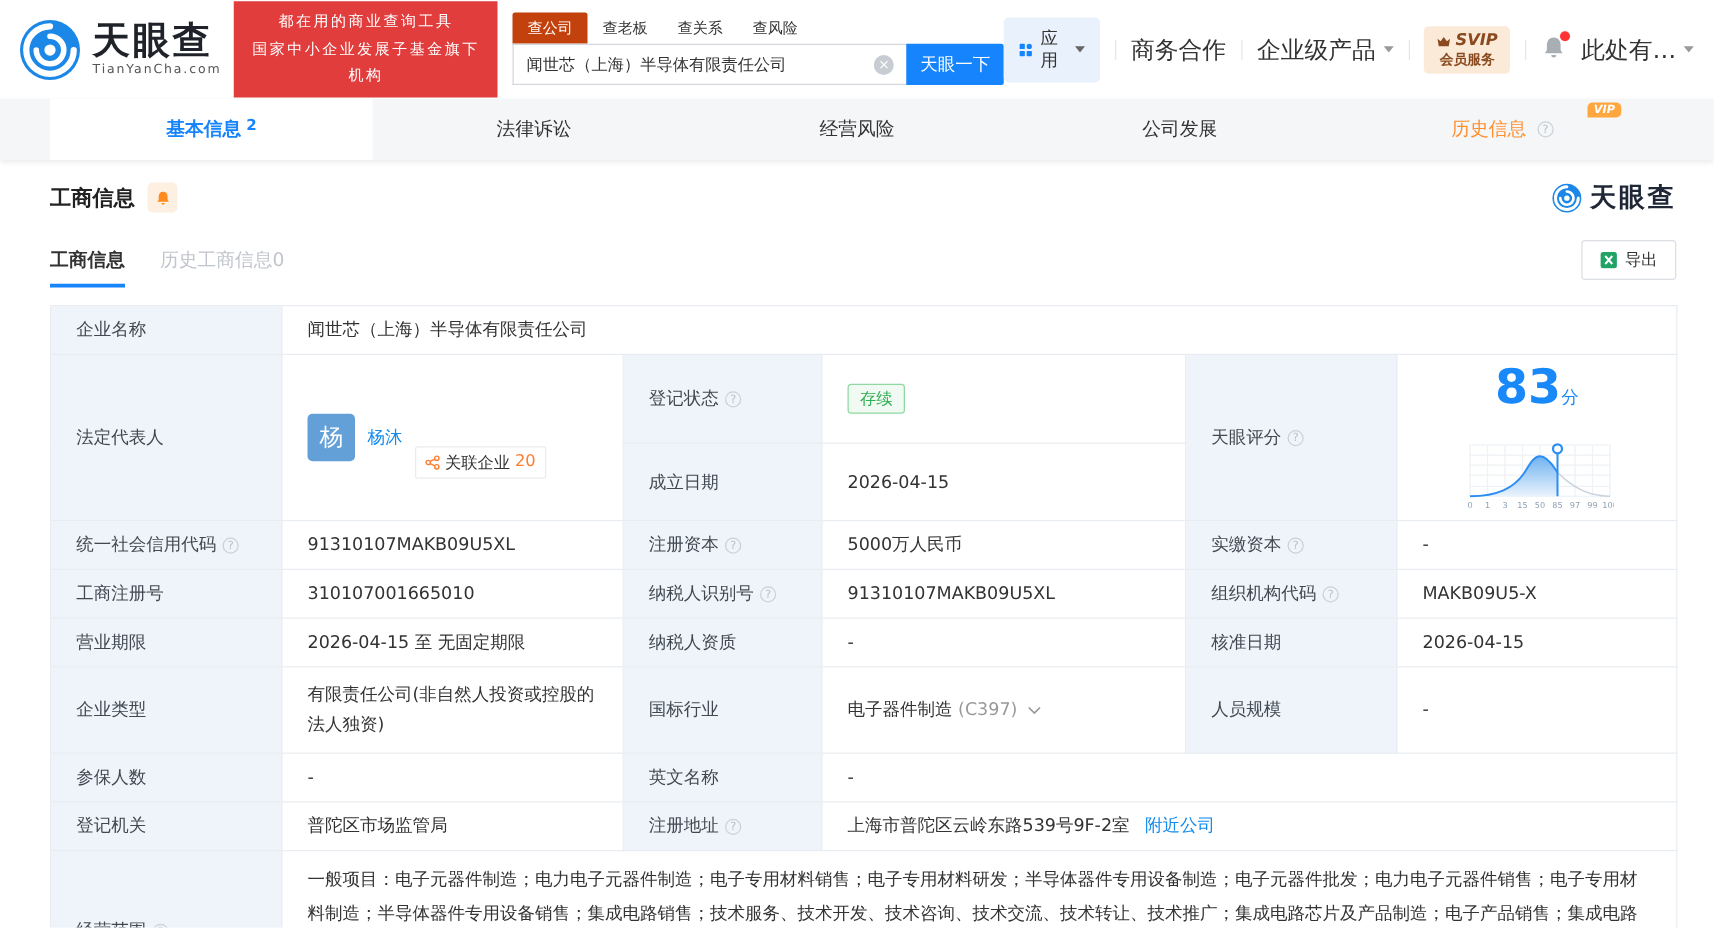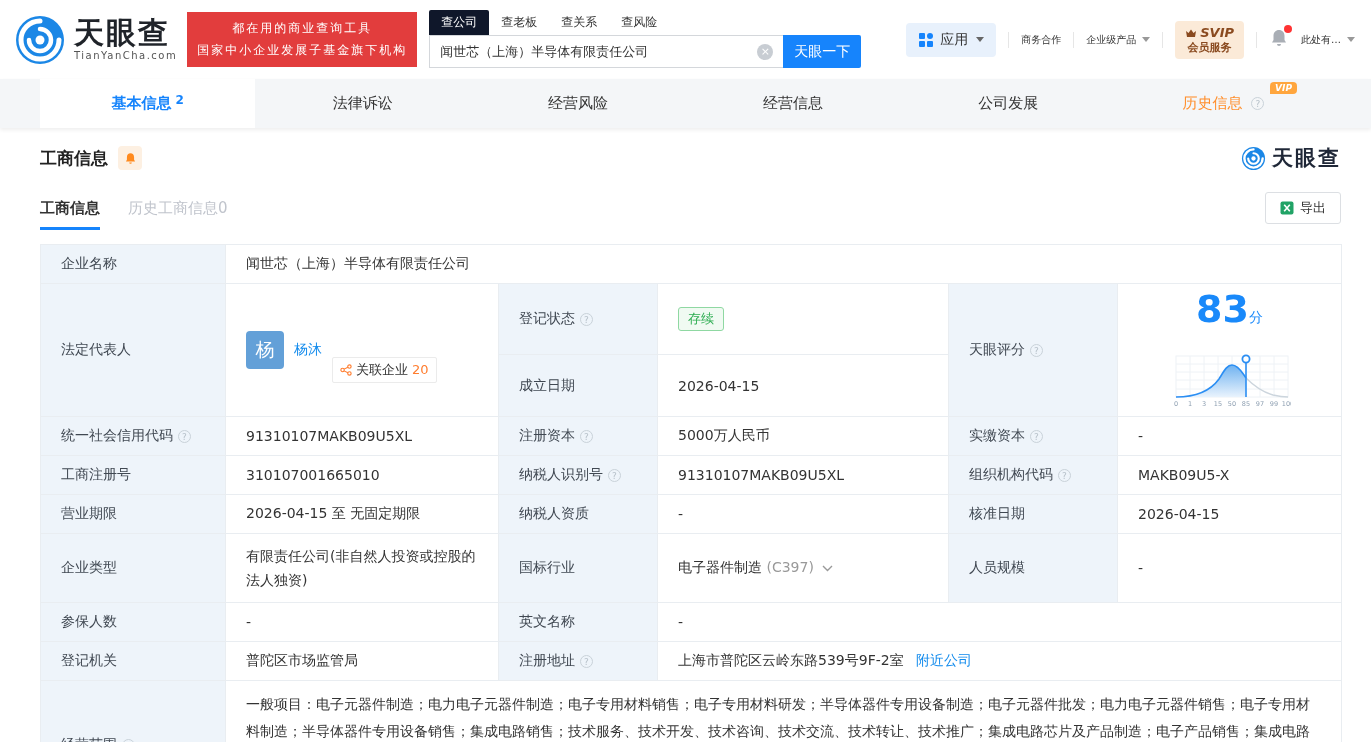--- a/index.html
+++ b/index.html
@@ -10,34 +10,34 @@
   .header { height:79px; display:flex; align-items:center; padding:0 16px 0 14px; background:#fff; }
   .logo { display:flex; align-items:center; gap:8px; cursor:pointer; }
   .logo-text { display:flex; flex-direction:column; line-height:1; }
   .logo-cn { font-size:30px; font-weight:bold; color:#1f2329; letter-spacing:2px; }
   .logo-en { font-size:10px; color:#555; letter-spacing:1.5px; margin-top:3px; }
   .slogan { margin-left:10px; background:#e23d3d; color:#fff; font-size:12px; line-height:1.8;
     padding:6px 10px; text-align:center; letter-spacing:2px; }
   .search-wrap { margin-left:12px; width:432px; }
   .search-tabs { display:flex; align-items:flex-end; gap:0; height:24px; }
   .search-tab { font-size:12px; color:#333; padding:4px 12px; cursor:pointer; }
-  .search-tab.active { background:#0f172a; color:#fff; border-radius:2px 2px 0 0; }
+  .search-tab.active { background:#c2410c; color:#fff; border-radius:2px 2px 0 0; }
   .search-bar { display:flex; height:33px; }
   .search-input { flex:1; border:1px solid #d4d7db; border-right:none; display:flex; align-items:center;
     padding:0 10px; font-size:13px; color:#333; background:#fff; }
   .search-input .txt { flex:1; white-space:nowrap; overflow:hidden; }
   .clear-ico { width:16px; height:16px; border-radius:50%; background:#c8cdd3; color:#fff;
     font-size:11px; line-height:16px; text-align:center; cursor:pointer; }
   .search-btn { width:78px; background:#1684fc; color:#fff; font-size:14px; border:none;
     cursor:pointer; border-radius:0 2px 2px 0; }
   .top-right { margin-left:auto; display:flex; align-items:center; gap:12px; }
   .vdiv { width:1px; height:16px; background:#e6e6e6; }
   .apps-chip { display:flex; align-items:center; gap:6px; background:#e8f1fc; border-radius:4px;
     padding:8px 12px; cursor:pointer; font-size:14px; color:#333; }
-  .menu-item { font-size:10px; color:#333; cursor:pointer; white-space:nowrap; display:flex; align-items:center; gap:4px;}
+  .menu-item { font-size:19px; color:#333; cursor:pointer; white-space:nowrap; display:flex; align-items:center; gap:4px;}
   .caret { display:inline-block; width:0; height:0; border-left:4px solid transparent;
     border-right:4px solid transparent; border-top:5px solid #666; margin-left:2px; }
   .svip { background:#fbead8; border-radius:4px; padding:4px 10px; text-align:center;
     color:#8a4a1f; cursor:pointer; line-height:1.25; }
   .svip .l1 { font-size:13px; font-weight:bold; font-style:italic; display:flex; align-items:center; gap:3px; justify-content:center;}
   .svip .l2 { font-size:11px; font-weight:bold; }
   .bell-wrap { position:relative; cursor:pointer; }
   .red-dot { position:absolute; top:-3px; right:-3px; width:8px; height:8px; border-radius:50%; background:#f33; }
 
   
@@ -175,23 +175,20 @@
 <div class="navrow">
   <div class="navtab active">
     <span>基本信息</span>
     <span class="cnt">2</span>
   </div>
   <div class="navtab">
       <span>法律诉讼</span>
     </div>
   <div class="navtab">
       <span>经营风险</span>
-    </div>
-  <div class="navtab">
-      <span>经营信息</span>
     </div>
   <div class="navtab">
       <span>公司发展</span>
     </div>
   <div class="navtab vip-tab">
     <span class="vip-badge">VIP</span>
     <span>历史信息</span>
     <span class="qmark">?</span>
   </div>
 </div>

